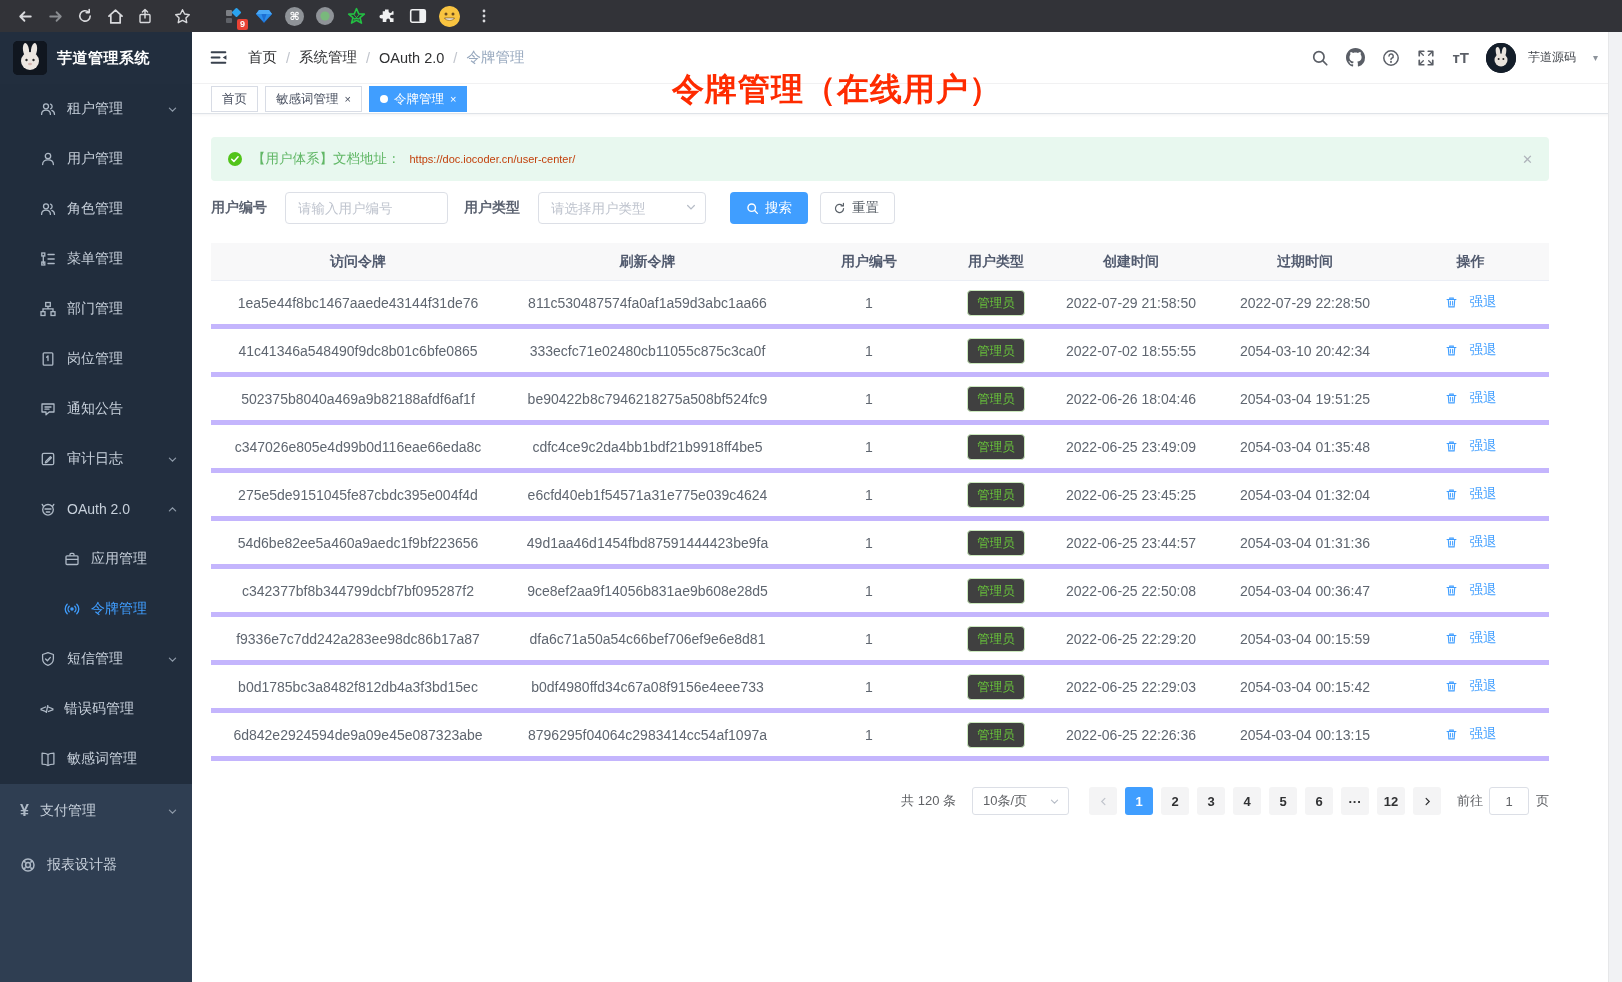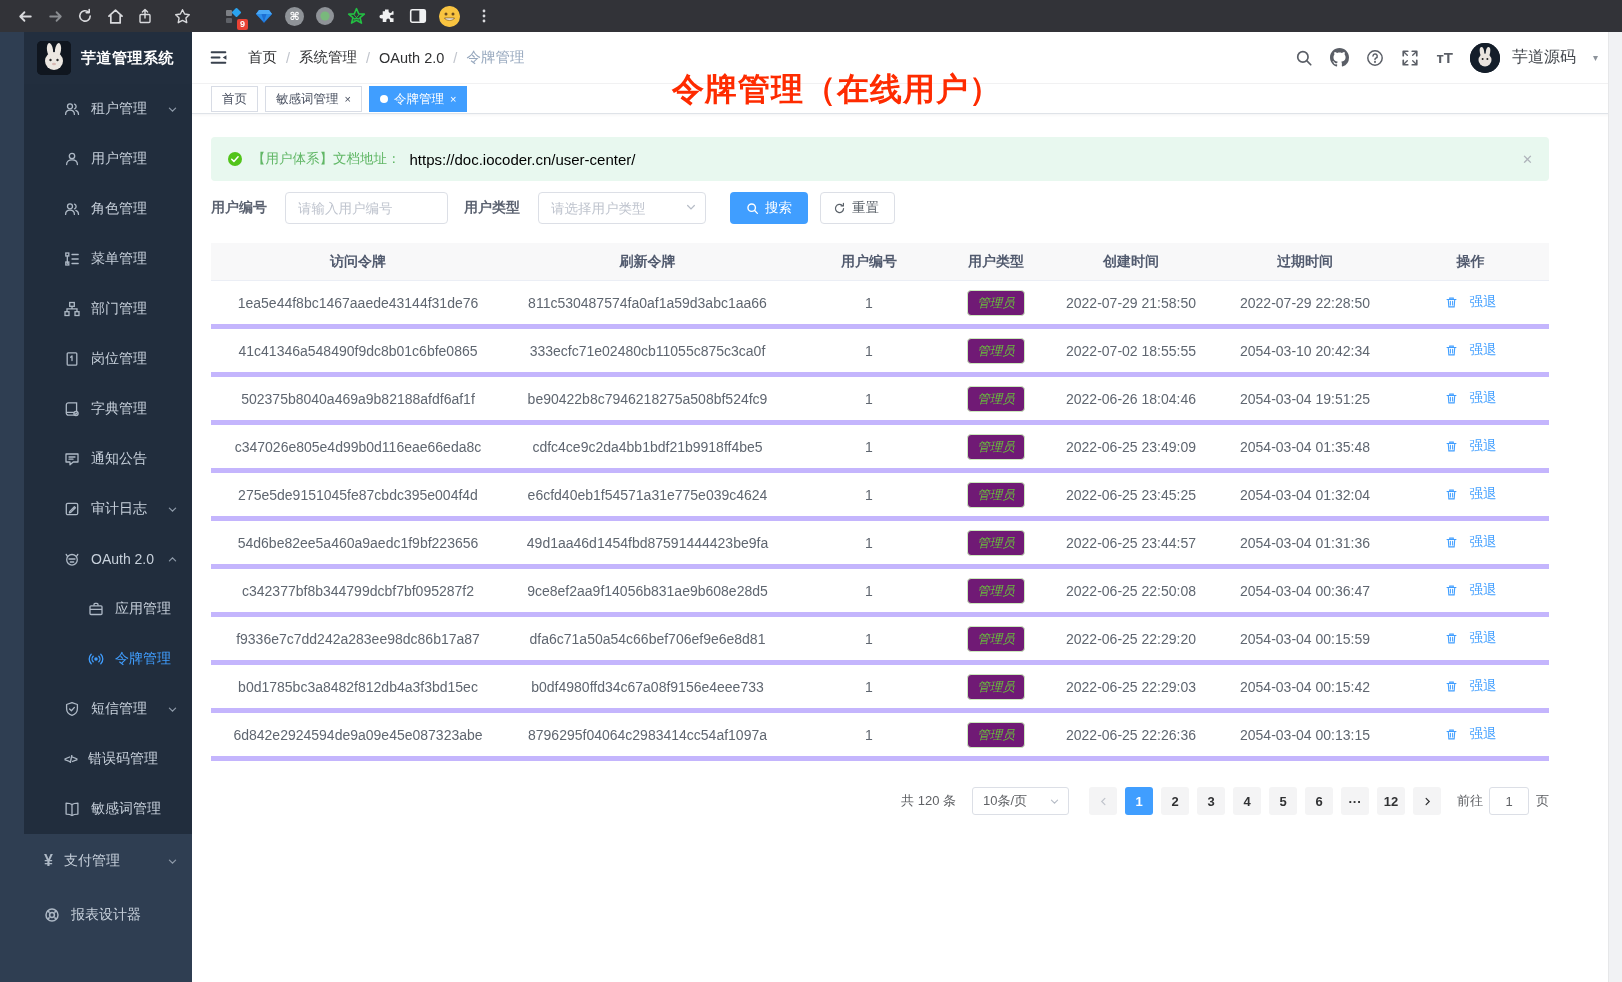--- a/index.html
+++ b/index.html
@@ -14,21 +14,21 @@
   .urltext { font-size:12.5px; color:#9aa0a6; white-space:nowrap; overflow:hidden; }
   .urltext b { color:#e8eaed; font-weight:bold; }
   .chrome-right { display:flex; align-items:center; gap:11px; flex:0 0 auto; }
   .ext { position:relative; width:20px; height:20px; display:flex; align-items:center; justify-content:center; }
   .ext-badge { position:absolute; right:-5px; bottom:-4px; background:#e94235; color:#fff; font-size:9px; line-height:11px; padding:0 3px; border-radius:2px; font-weight:bold; }
   .circle-ext { width:19px; height:19px; border-radius:50%; background:#8f9398; display:flex; align-items:center; justify-content:center; color:#fff; font-size:11px; font-weight:bold; }
   .emoji-face { width:21px; height:21px; border-radius:50%; background:#f6c445; position:relative; }
 
   
   .app { display:flex; height:950px; }
-  .sidebar { width:192px; background:#2f3e52; flex:0 0 auto; display:flex; flex-direction:column;padding-left:24px; }
+  .sidebar { width:192px; background:#2f3e52; flex:0 0 auto; display:flex; flex-direction:column; }
   .logo { height:52px; background:#222e3e; display:flex; align-items:center; gap:10px; padding:0 13px; flex:0 0 auto; }
   .logo-img { width:34px; height:34px; border-radius:5px; background:#0f151d; overflow:hidden; flex:0 0 auto; }
   .logo-title { color:#fff; font-size:15px; font-weight:bold; letter-spacing:.5px; }
   .menu-dark { background:#212d3d; }
   .mi { height:50px; display:flex; align-items:center; gap:11px; padding:0 14px 0 40px; color:#c7d0db; font-size:14px; cursor:pointer; }
   .mi .mic { color:#aeb9c6; flex:0 0 auto; }
   .mi.child { padding-left:64px; }
   .mi.root { padding-left:20px; height:54px; }
   .mi.active, .mi.active .mic { color:#409eff; }
   .mi .arrow { margin-left:auto; color:#8d99a8; }
@@ -42,59 +42,59 @@
   .topbar { height:52px; display:flex; align-items:center; justify-content:space-between; padding:0 24px 0 17px; border-bottom:1px solid #f3f3f4; }
   .tb-left { display:flex; align-items:center; gap:20px; }
   .hamburger { color:#39414d; cursor:pointer; }
   .crumbs { display:flex; align-items:center; gap:9px; font-size:14.5px; }
   .crumb { color:#303133; font-weight:500; cursor:pointer; }
   .crumb-sep { color:#c0c4cc; font-weight:400; }
   .crumb.last { color:#97a8be; font-weight:400; cursor:default; }
   .tb-right { display:flex; align-items:center; gap:17px; color:#5a5e66; }
   .tbic { cursor:pointer; display:flex; align-items:center; }
   .avatar { width:30px; height:30px; border-radius:50%; background:#141d29; overflow:hidden; cursor:pointer; }
-  .uname { font-size:16px; color:#43474d; margin-left:-5px; cursor:pointer; }
+  .uname { font-size:12px; color:#43474d; margin-left:-5px; cursor:pointer; }
   .caret { color:#8d939b; font-size:10px; cursor:pointer; }
 
   
   .tagsbar { height:30px; border-bottom:1px solid #dfe3e8; box-shadow:0 1px 3px rgba(0,21,41,.05); display:flex; align-items:flex-start; gap:7px; padding:2px 0 0 19px; background:#fff; }
   .tag-tab { height:26px; display:inline-flex; align-items:center; gap:6px; border:1px solid #d8dce5; background:#fff; color:#495060; font-size:12.5px; padding:0 10px; cursor:pointer; }
   .tag-tab .dot { width:8px; height:8px; border-radius:50%; background:#fff; }
   .tag-tab .tclose { font-size:11px; color:inherit; }
   .tag-tab.active { background:#409eff; border-color:#409eff; color:#fff; }
 
   
   .annotation { position:absolute; left:672px; top:68px; font-size:32px; font-weight:700; color:#fe2b00; letter-spacing:1px; z-index:40; white-space:nowrap; }
 
   
   .content { padding:23px 0 0 19px; width:1357px; }
   .alert { width:1338px; height:44px; background:#e8f8ef; border-radius:4px; display:flex; align-items:center; gap:9px; padding:0 16px; }
   .alert-text { font-size:13.5px; color:#61b766; }
-  .alert-link { font-size:15px; color:#000000; text-decoration:none; cursor:pointer; }
+  .alert-link { font-size:11px; color:#c2410c; text-decoration:none; cursor:pointer; }
   .alert-close { margin-left:auto; color:#aeb3ba; font-size:13px; cursor:pointer; }
 
   .filters { margin-top:11px; display:flex; align-items:center; }
   .flabel { font-size:14px; font-weight:700; color:#5b6270; margin-right:18px; }
   .finput { width:163px; height:32px; border:1px solid #dcdfe6; border-radius:4px; padding:0 12px; font-size:13.5px; color:#606266; outline:none; font-family:inherit; }
   .finput::placeholder { color:#bfc4ce; }
   .fselect { position:relative; width:168px; margin-right:12px; }
   .fselect .finput { width:168px; padding-right:28px; }
   .fselect .sel-arrow { position:absolute; right:9px; top:9px; color:#b6bcc6; pointer-events:none; }
   .gap16 { width:16px; }
   .btn { height:32px; border-radius:4px; font-size:13.5px; display:inline-flex; align-items:center; gap:6px; padding:0 15px; cursor:pointer; border:1px solid transparent; font-family:inherit; }
   .btn-primary { background:#409eff; color:#fff; margin-left:12px; }
   .btn-plain { background:#fff; color:#5a6169; border-color:#dcdfe6; margin-left:12px;padding-left:12px; }
 
   
   .table { margin-top:19px; width:1338px; font-size:14px; }
   .thead { display:flex; align-items:center; height:38px; background:#f8f8f9; color:#515a6e; font-weight:700; border-bottom:1px solid #ebeef5; }
   .tr { display:flex; align-items:center; height:48px; border-bottom:5px solid #c4b5fd; color:#5f6670; }
   .td,.th { text-align:center; white-space:nowrap; overflow:hidden; }
   .c1{width:294px}.c2{width:285px}.c3{width:158px}.c4{width:96px}.c5{width:174px}.c6{width:174px}.c7{width:157px}
-  .utag { display:inline-block; padding:0 9px; height:26px; line-height:24px; background:#701a75; border:1px solid #cbe9bd; border-radius:4px; color:#67c23a; font-size:12.5px;font-style:italic; }
+  .utag { display:inline-block; padding:0 9px; height:26px; line-height:24px; background:#404040; border:1px solid #cbe9bd; border-radius:4px; color:#67c23a; font-size:12.5px; }
   .action { color:#409eff; font-size:13.5px; display:inline-flex; align-items:center; gap:12px; cursor:pointer; text-decoration:none; }
 
   
   .pagination { width:1338px; margin-top:26px; display:flex; align-items:center; justify-content:flex-end; font-size:13px; color:#606266; }
   .ptotal { margin-right:16px; }
   .psize { width:97px; height:28px; border:1px solid #dcdfe6; border-radius:3px; display:flex; align-items:center; justify-content:space-between; padding:0 8px 0 10px; color:#606266; cursor:pointer; margin-right:16px; background:#fff; }
   .psize .sel-arrow { color:#b6bcc6; }
   .pbtn { min-width:28px; height:28px; margin:0 4px; border:none; border-radius:3px; background:#f4f4f5; color:#303133; font-size:13px; font-weight:600; display:inline-flex; align-items:center; justify-content:center; cursor:pointer; font-family:inherit; padding:0 4px; }
   .pbtn.active { background:#409eff; color:#fff; }
   .pbtn.nav { color:#303133; }
@@ -279,31 +279,20 @@
         <span class="mic">
             <svg width="16" height="16" viewBox="0 0 16 16" stroke="currentColor" fill="none" stroke-width="1.3" stroke-linecap="round">
               <rect x="3.2" y="1.8" width="9.6" height="12.4" rx="1"></rect>
               <path d="M8 5v4.5M6.6 6.2L8 5"></path>
             </svg>
           </span>
         <span class="mlabel">岗位管理</span>
       </div>
       <div class="mi">
         <span class="mic">
-            <svg width="16" height="16" viewBox="0 0 16 16" stroke="currentColor" fill="none" stroke-width="1.3" stroke-linecap="round">
-              <path d="M4.4 1.8h8.2v12.4H4.4A2.1 2.1 0 0 1 2.3 12V3.9a2.1 2.1 0 0 1 2.1-2.1z"></path>
-              <path d="M2.5 11.3h7"></path>
-              <circle cx="12" cy="12.6" r="2.1" fill="#212d3d"></circle>
-              <path d="M11 12.6l.8.8 1.3-1.5"></path>
-            </svg>
-          </span>
-        <span class="mlabel">字典管理</span>
-      </div>
-      <div class="mi">
-        <span class="mic">
             <svg width="16" height="16" viewBox="0 0 16 16" stroke="currentColor" fill="none" stroke-width="1.3" stroke-linejoin="round">
               <path d="M2 3h12v8H9.2L6 13.8V11H2z"></path>
               <path d="M5 6h6M5 8.2h4" stroke-linecap="round"></path>
             </svg>
           </span>
         <span class="mlabel">通知公告</span>
       </div>
       <div class="mi">
         <span class="mic">
             <svg width="16" height="16" viewBox="0 0 16 16" stroke="currentColor" fill="none" stroke-width="1.3" stroke-linejoin="round">

